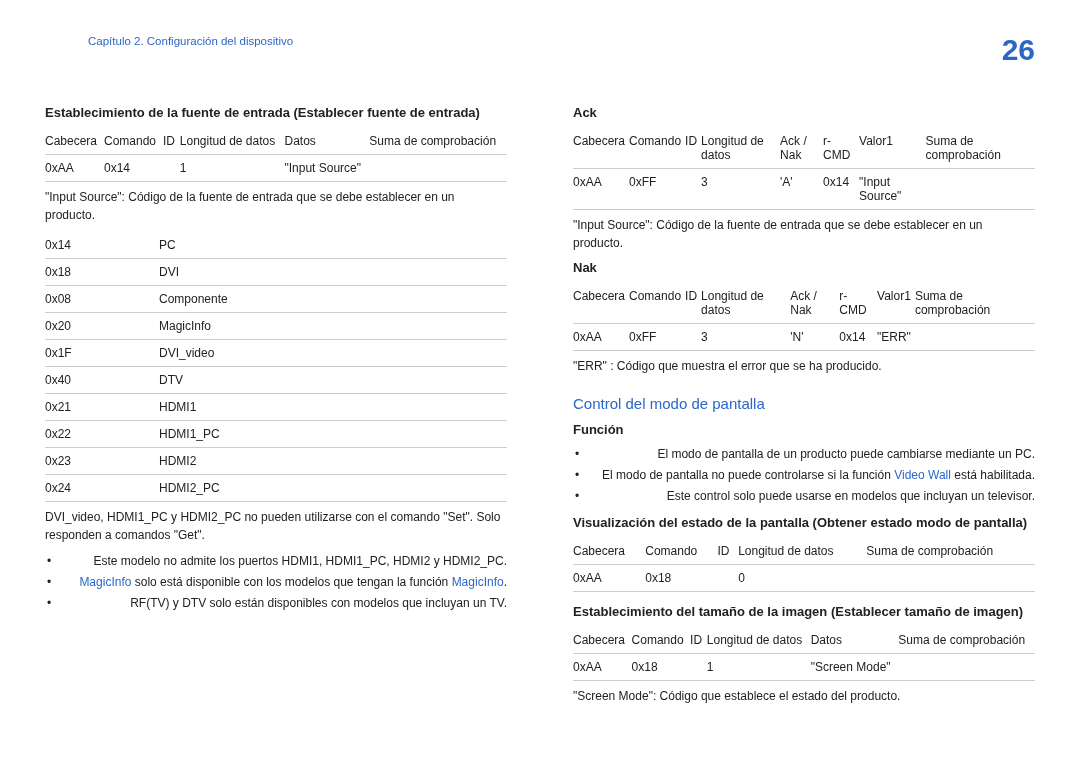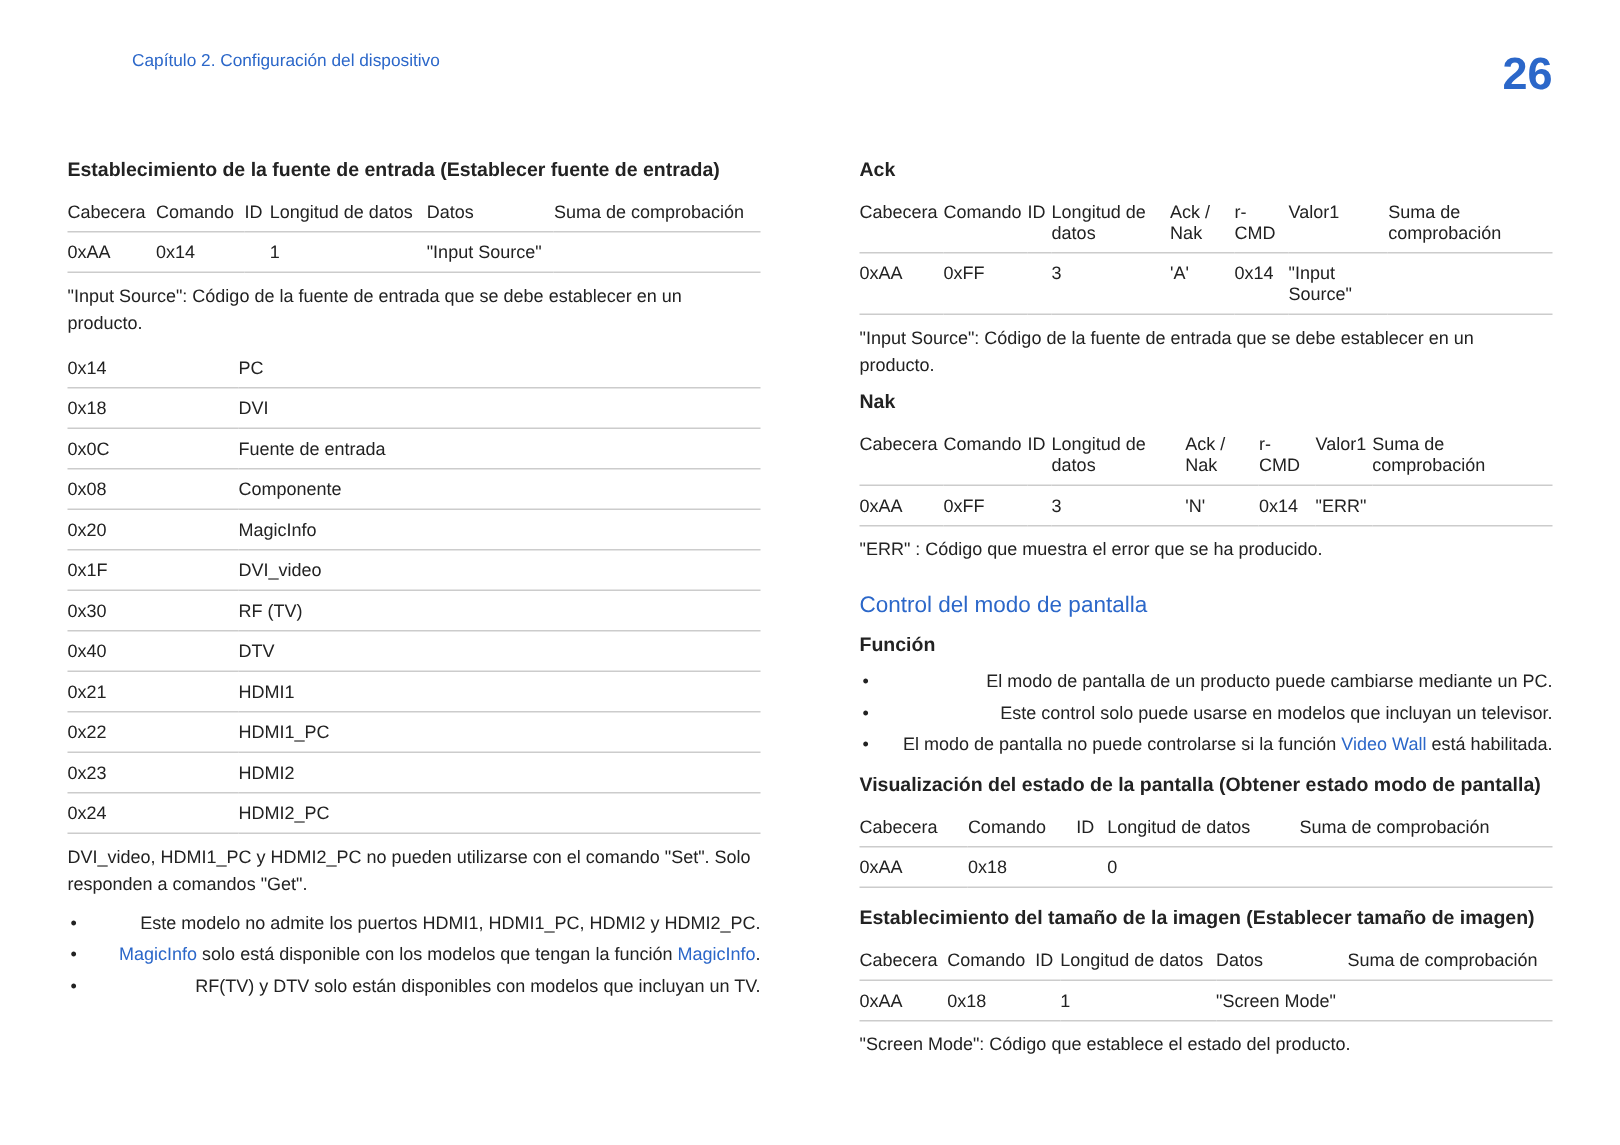--- a/index.html
+++ b/index.html
@@ -135,38 +135,30 @@
       <tbody id="sources-body">
           <tr>
             <td>0x14</td>
             <td>PC</td>
           </tr>
           <tr>
             <td>0x18</td>
             <td>DVI</td>
           </tr>
           <tr>
-            <td>0x0C</td>
-            <td>Fuente de entrada</td>
-          </tr>
-          <tr>
             <td>0x08</td>
             <td>Componente</td>
           </tr>
           <tr>
             <td>0x20</td>
             <td>MagicInfo</td>
           </tr>
           <tr>
             <td>0x1F</td>
             <td>DVI_video</td>
-          </tr>
-          <tr>
-            <td>0x30</td>
-            <td>RF (TV)</td>
           </tr>
           <tr>
             <td>0x40</td>
             <td>DTV</td>
           </tr>
           <tr>
             <td>0x21</td>
             <td>HDMI1</td>
           </tr>
           <tr>
@@ -248,24 +240,24 @@
       </tr>
     </tbody>
       </table>
     <div class="plain-text">"ERR" : Código que muestra el error que se ha producido.</div>
 
     <div class="blue-section">Control del modo de pantalla</div>
 
     <div class="section-title">Función</div>
     <ul class="bullets">
       <li>El modo de pantalla de un producto puede cambiarse mediante un PC.</li>
-      <li>Este control solo puede usarse en modelos que incluyan un televisor.</li>
       <li>
         <span>El modo de pantalla no puede controlarse si la función </span><span class="blue-link">Video Wall</span><span> está habilitada.</span>
       </li>
+      <li>Este control solo puede usarse en modelos que incluyan un televisor.</li>
     </ul>
 
     <div class="section-title">Visualización del estado de la pantalla (Obtener estado modo de pantalla)</div>
     <table>
       <tbody>
           <tr>
         <th>Cabecera</th>
         <th>Comando</th>
         <th>ID</th>
         <th>Longitud de datos</th>

